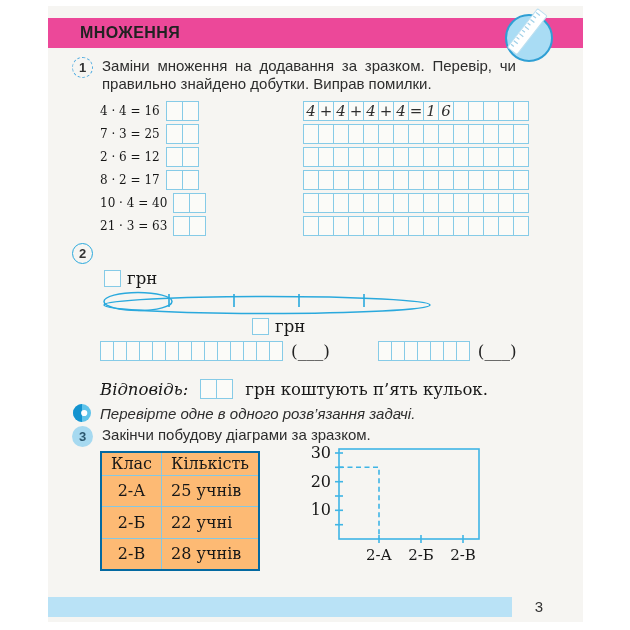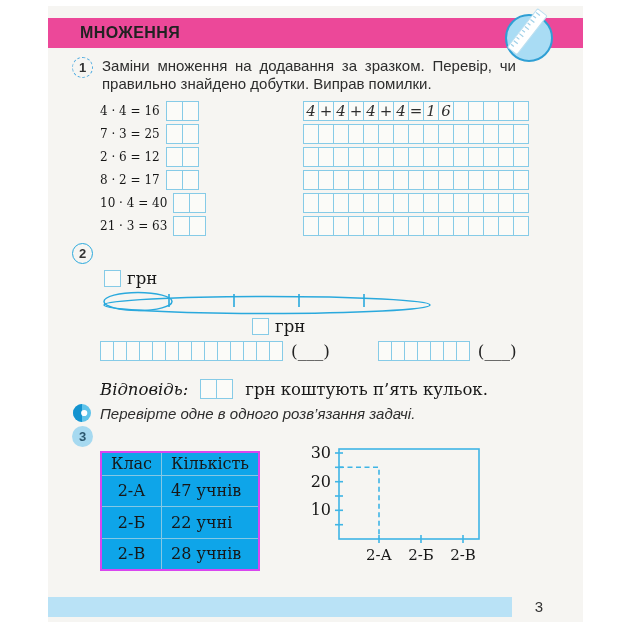--- a/index.html
+++ b/index.html
@@ -98,23 +98,23 @@
   .answer-label { font-style:italic; margin-right:12px; }
   .answer-row .boxes2 { margin:0 12px 0 0; }
 
   
   .pair-row { display:flex; align-items:center; margin:4px 0 0 0; height:20px; }
   .pair-row p { margin:0 0 0 8px; font-size:15px; color:#2d2d2d;font-style:italic; }
 
   
   .t3-body { display:flex; margin:4px 0 0 28px; }
   table.cls {
-    border-collapse:collapse; border:2px solid #d946ef;
+    border-collapse:collapse; border:2px solid #0369a1;
     font-family:"DejaVu Serif", serif; font-size:16px; color:#171717;
-    background:#0ea5e9;
+    background:#fdba74;
   }
   table.cls th, table.cls td {
     border:1px solid #85c8e4; font-weight:normal;
     height:23px; padding:1px 9px;
   }
   table.cls th { text-align:center; }
   table.cls td:first-child { text-align:center; width:54px; }
   table.cls td:last-child { text-align:left; }
   .chartwrap { margin-left:44px; margin-top:-10px; }
 
@@ -376,34 +376,35 @@
       <svg width="20" height="20" viewBox="0 0 20 20">
         <circle cx="10" cy="10" r="9" fill="#5fc3ea"></circle>
         <path d="M10 1 A9 9 0 0 0 10 19 Z" fill="#1493cf"></path>
         <circle cx="12.2" cy="10" r="3.1" fill="#ffffff"></circle>
       </svg>
       <p>Перевірте одне в одного розв’язання задачі.</p>
     </div>
 
     <div class="task-head" style="margin-top:2px;">
       <span class="num filled">3</span>
+      <p>Закінчи побудову діаграми за зразком.</p>
     </div>
 
     <div class="t3-body">
       <table class="cls">
         <thead>
           <tr>
             <th>Клас</th>
             <th>Кількість</th>
           </tr>
         </thead>
         <tbody>
           <tr>
             <td>2-А</td>
-            <td>47 учнів</td>
+            <td>25 учнів</td>
           </tr>
           <tr>
             <td>2-Б</td>
             <td>22 учні</td>
           </tr>
           <tr>
             <td>2-В</td>
             <td>28 учнів</td>
           </tr>
         </tbody>

